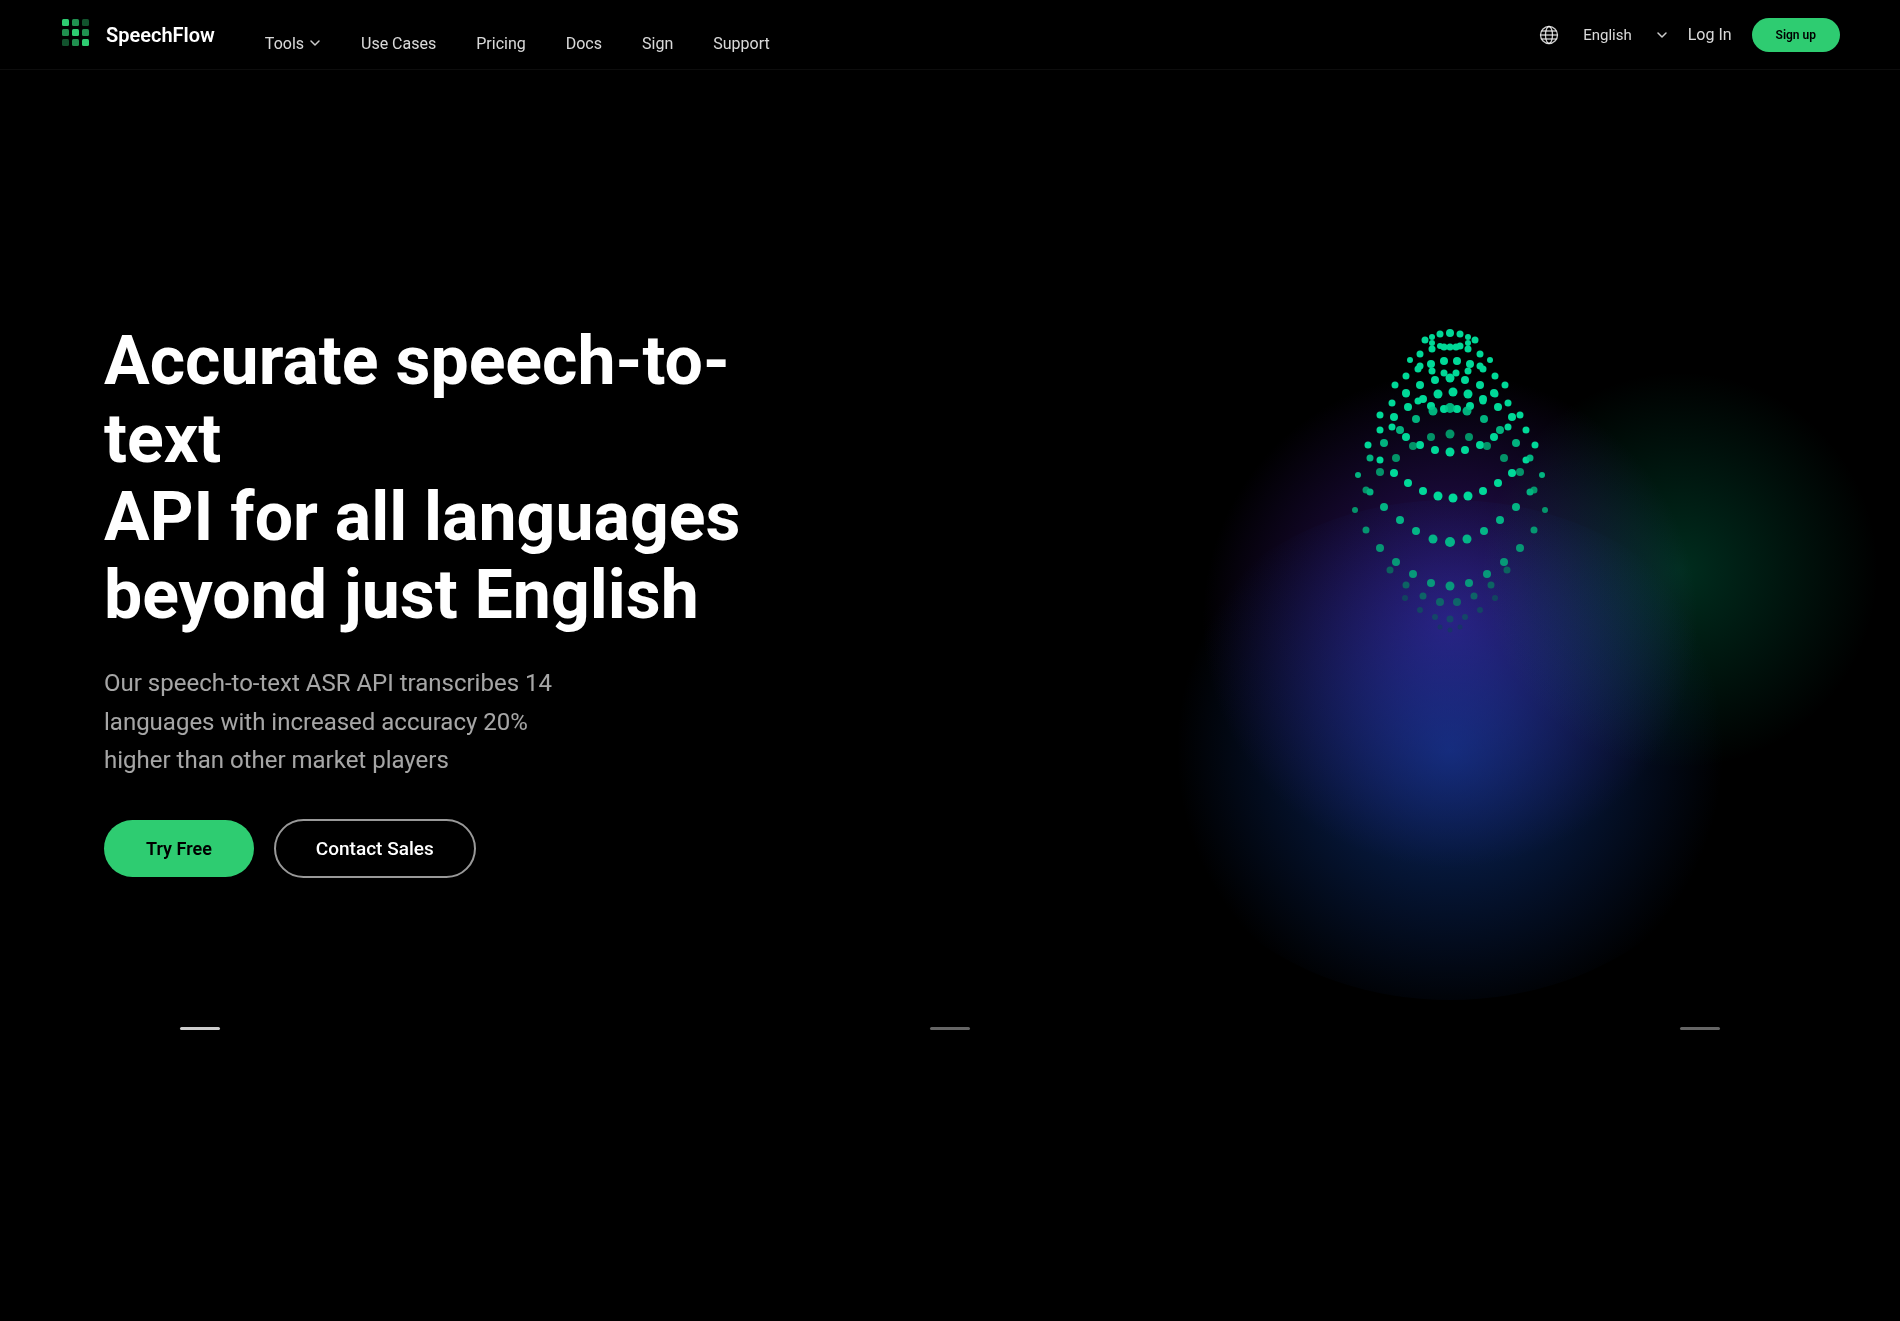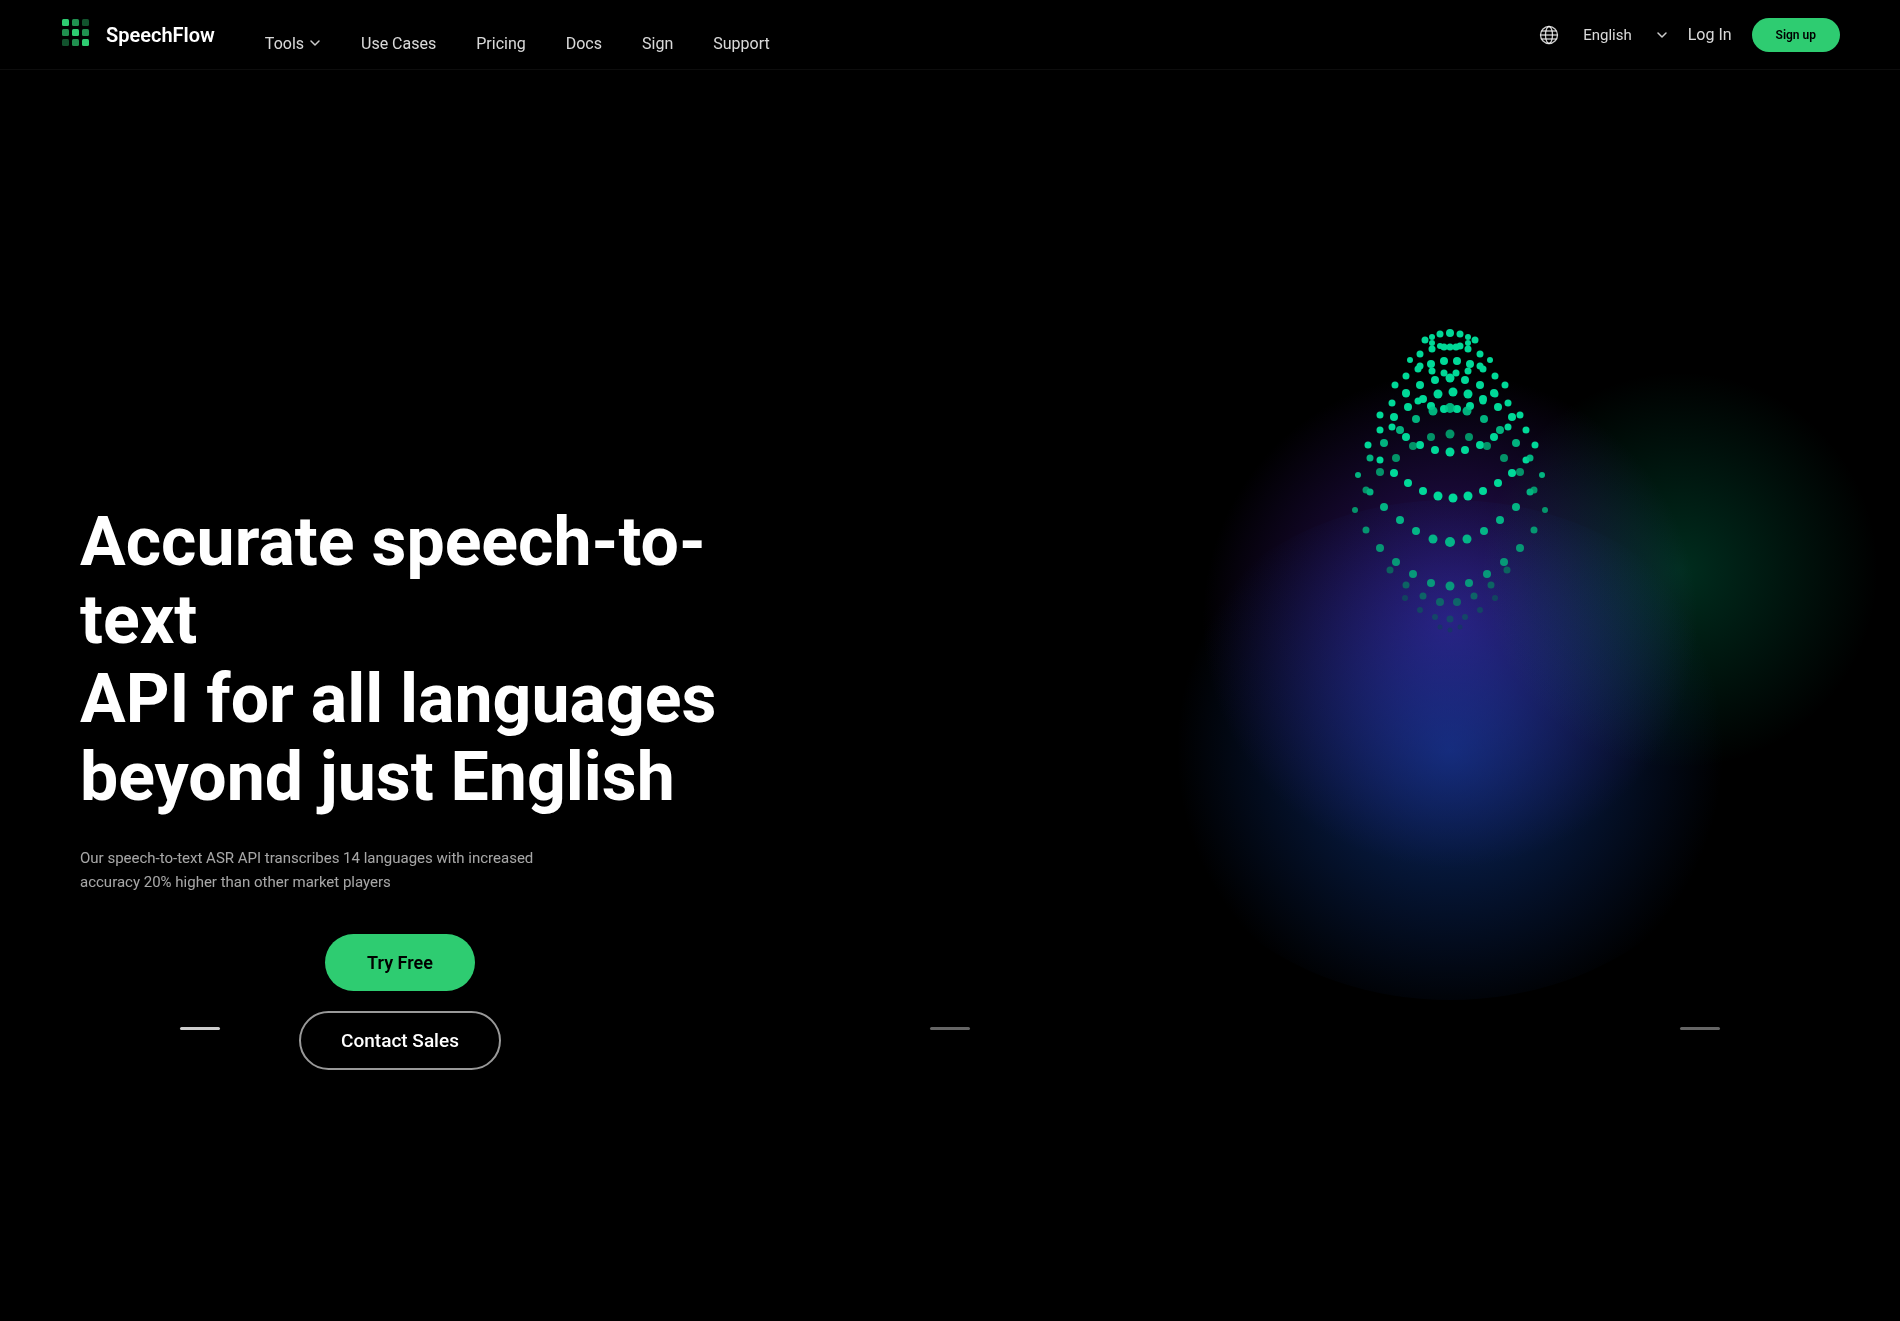--- a/index.html
+++ b/index.html
@@ -118,54 +118,53 @@
       font-size: 12px;
       font-weight: 600;
       cursor: pointer;
       font-family: inherit;
     }
 
     
     .hero {
       position: relative;
       display: flex;
-      align-items: flex-end;
+      align-items: center;
       min-height: 1000px;
-      padding: 60px 180px 0 80px;
+      padding: 60px 180px 0 104px;
       overflow: hidden;
     }
 
     .hero-content {
       position: relative;
       z-index: 5;
       max-width: 640px;
       flex-shrink: 0;
     }
 
     .hero-title {
       font-size: 68px;
       font-weight: 700;
       line-height: 1.15;
       color: #fff;
       margin-bottom: 30px;
     }
 
     .hero-subtitle {
-      font-size: 15px;
+      font-size: 24px;
       color: rgba(255,255,255,0.65);
       line-height: 1.6;
       max-width: 480px;
       margin-bottom: 40px;
     }
 
     .hero-buttons {
       display: flex;
       gap: 20px;
       align-items: center;
-      flex-direction: column;
     }
 
     .try-free-btn {
       background: #2ecc71;
       color: #000;
       border: none;
       border-radius: 35px;
       padding: 18px 42px;
       font-size: 18px;
       font-weight: 600;

